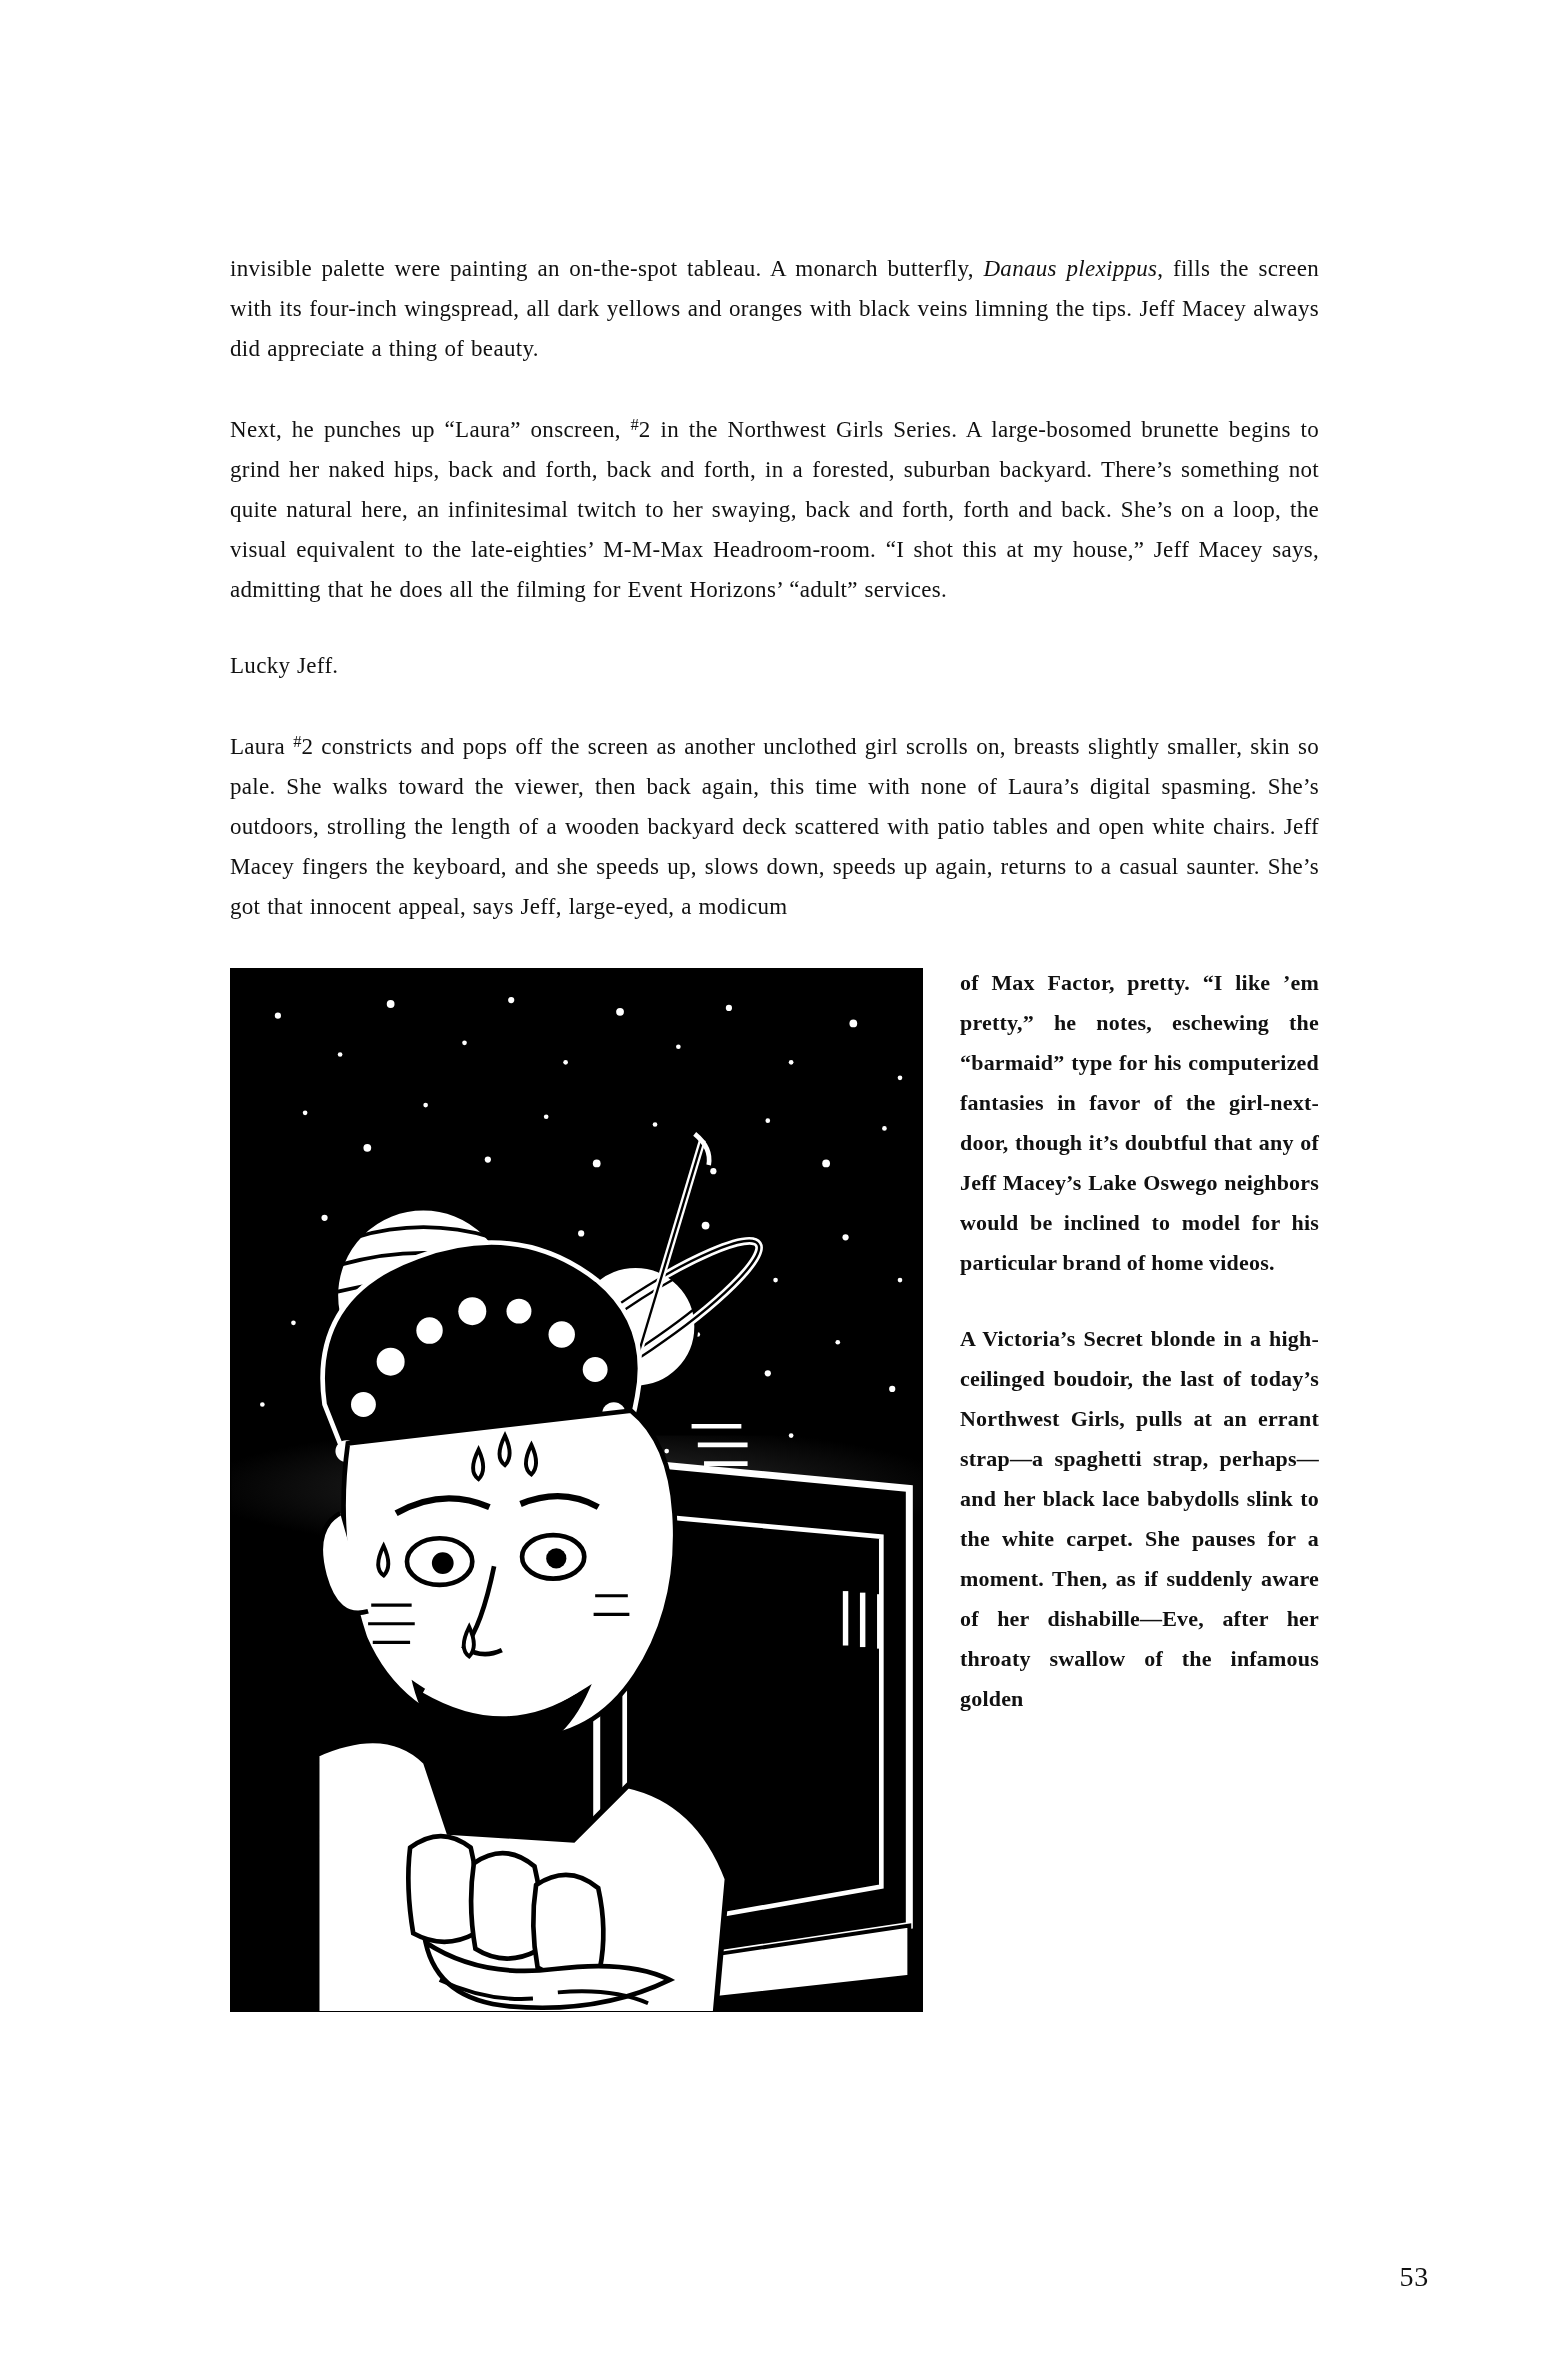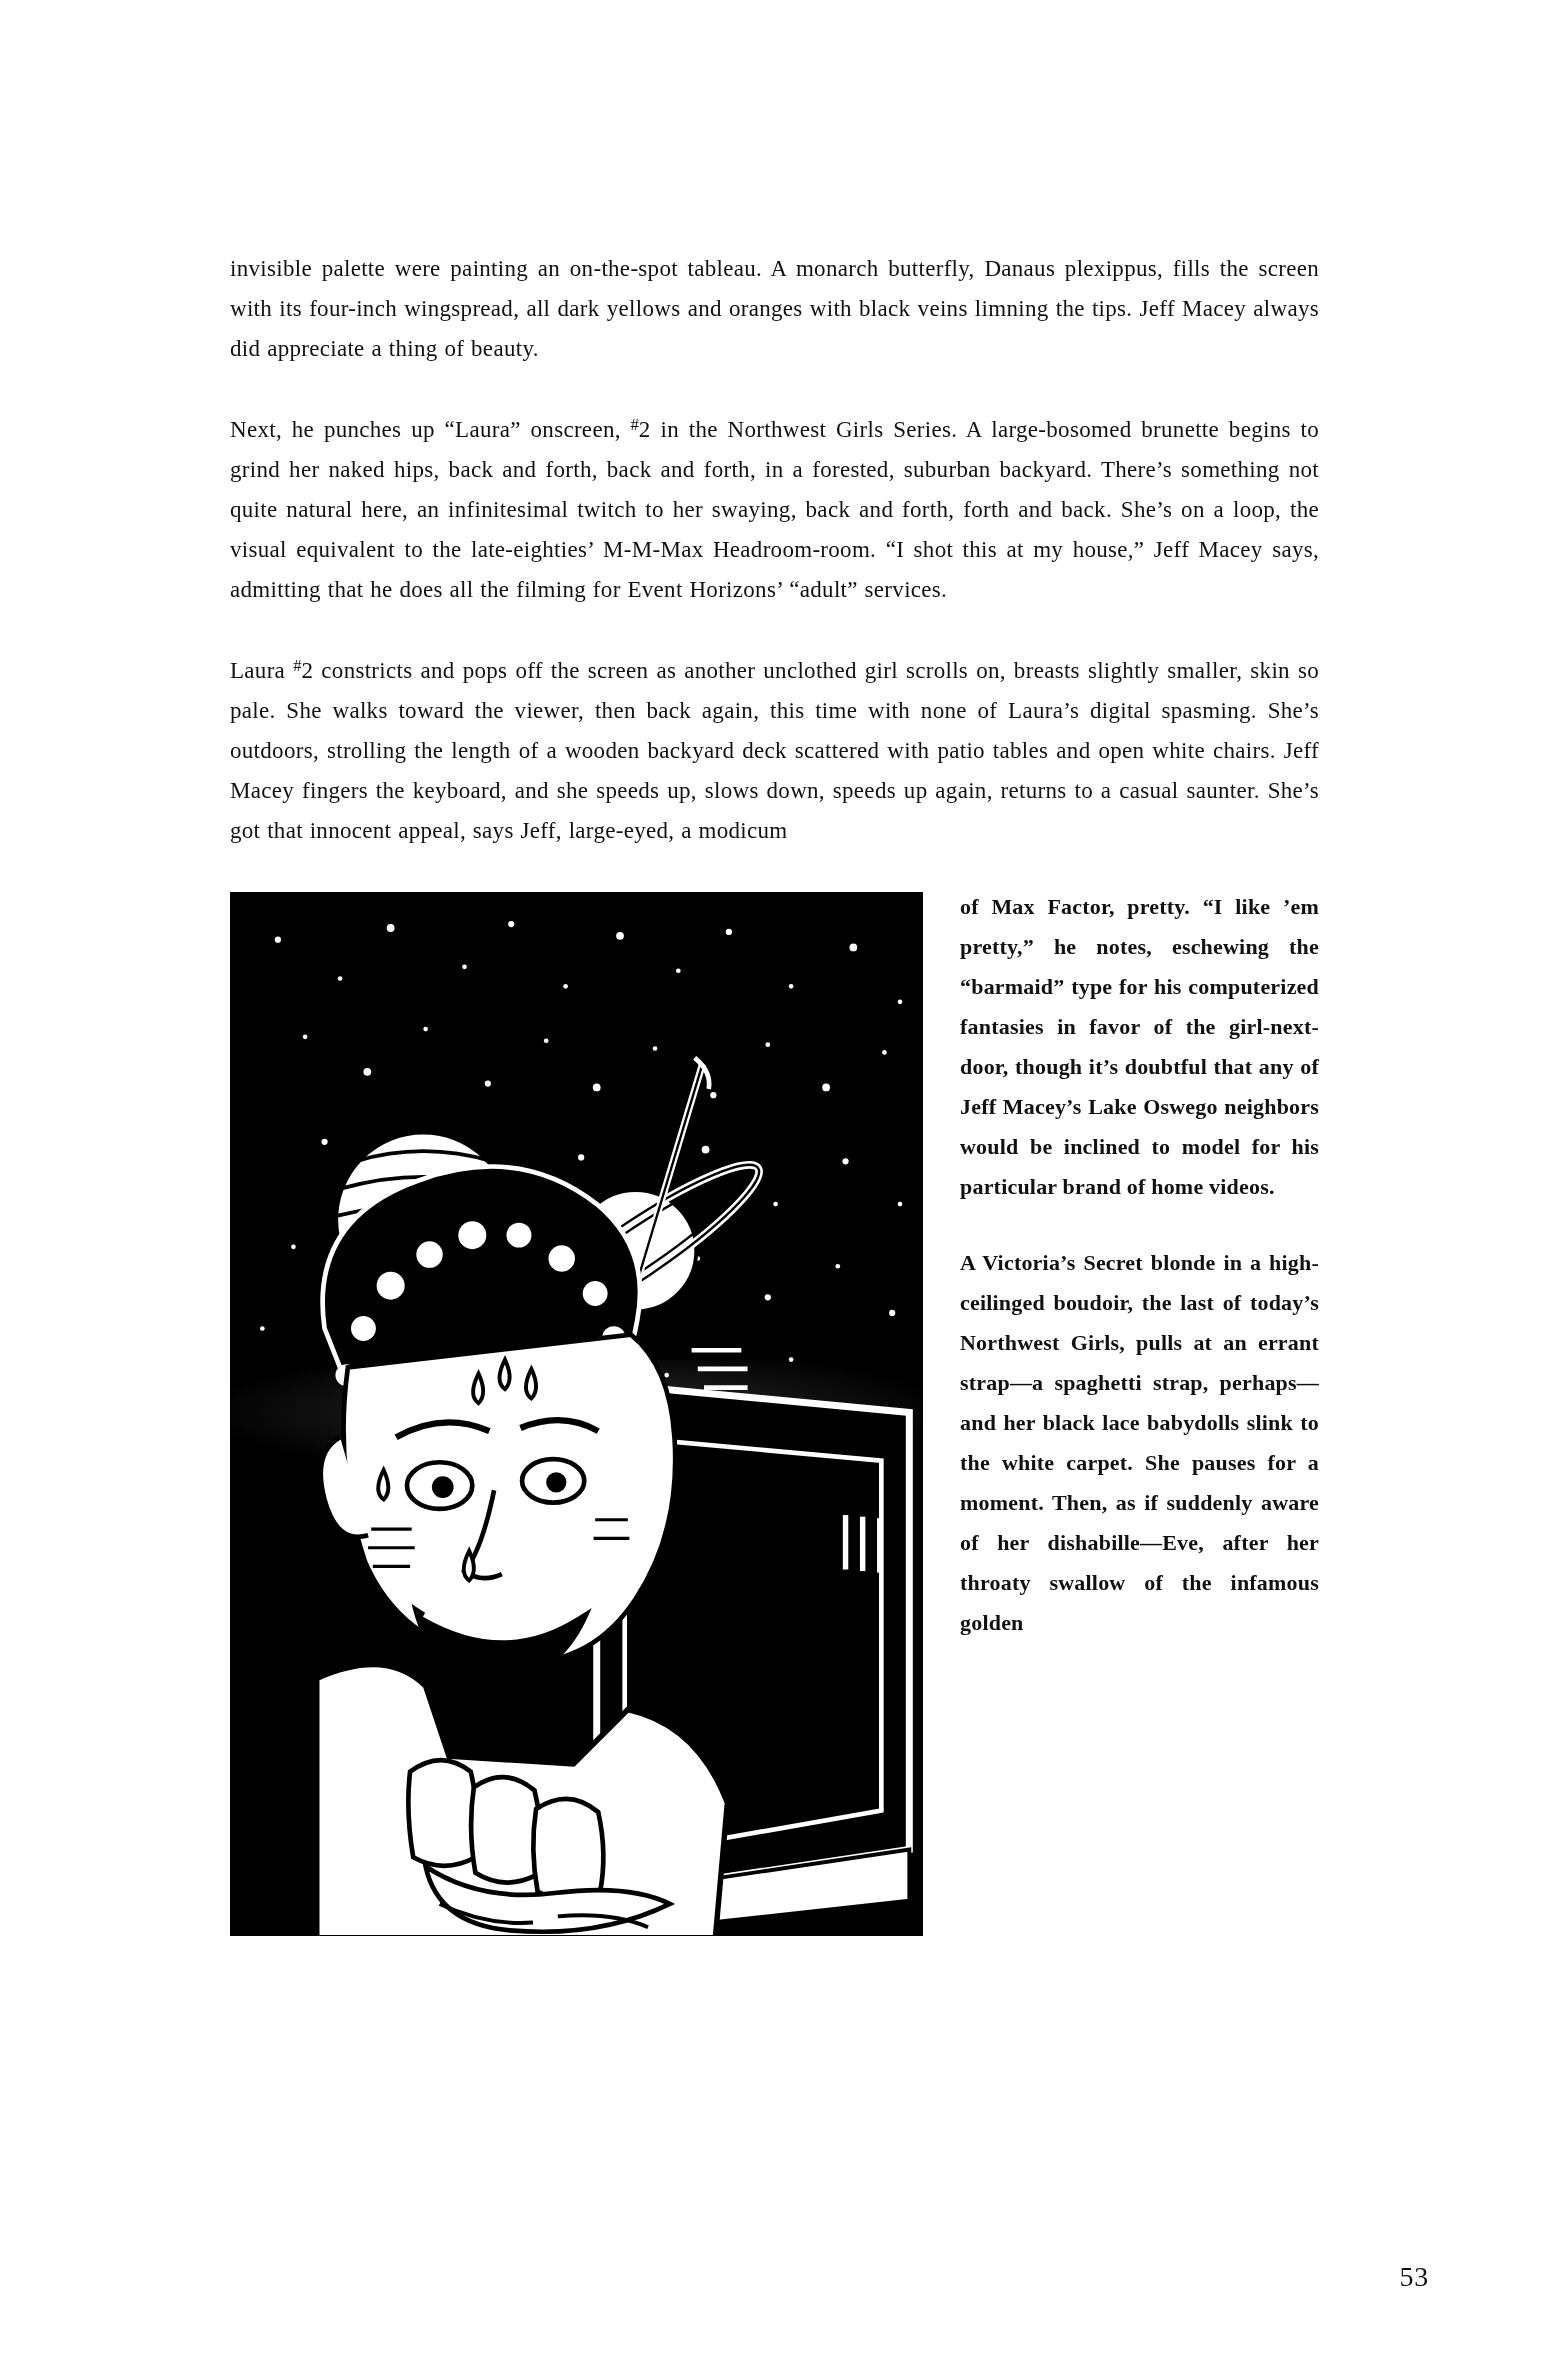--- a/index.html
+++ b/index.html
@@ -35,21 +35,21 @@
     margin: 0 0 36px 0;
     font-size: 23px;
     line-height: 40px;
     text-align: justify;
     letter-spacing: 0.3px;
     word-spacing: 0.8px;
     font-weight: 400;
   }
   p.para:last-child { margin-bottom: 0; }
 
-  .it { }
+  .it { font-style: italic; }
 
   .sup {
     font-size: 0.72em;
     vertical-align: 0.42em;
     letter-spacing: 0;
   }
 
   
   .fig-block {
     position: relative;
@@ -96,20 +96,21 @@
 <body>
 
 <div class="page">
 
   <div class="content">
 
     <p class="para">invisible palette were painting an on-the-spot tableau. A monarch butterfly, <span class="it">Danaus plexippus</span>, fills the screen with its four-inch wingspread, all dark yellows and oranges with black veins limning the tips. Jeff Macey always did appreciate a thing of beauty.</p>
 
     <p class="para">Next, he punches up “Laura” onscreen, <span class="sup">#</span>2 in the Northwest Girls Series. A large-bosomed brunette begins to grind her naked hips, back and forth, back and forth, in a forested, suburban backyard. There’s something not quite natural here, an infinitesimal twitch to her swaying, back and forth, forth and back. She’s on a loop, the visual equivalent to the late-eighties’ M-M-Max Headroom-room. “I shot this at my house,” Jeff Macey says, admitting that he does all the filming for Event Horizons’ “adult” services.</p>
 
+    <p class="para">Lucky Jeff.</p>
 
     <p class="para">Laura <span class="sup">#</span>2 constricts and pops off the screen as another unclothed girl scrolls on, breasts slightly smaller, skin so pale. She walks toward the viewer, then back again, this time with none of Laura’s digital spasming. She’s outdoors, strolling the length of a wooden backyard deck scattered with patio tables and open white chairs. Jeff Macey fingers the keyboard, and she speeds up, slows down, speeds up again, returns to a casual saunter. She’s got that innocent appeal, says Jeff, large-eyed, a modicum</p>
 
     <div class="fig-block">
 
       <div class="figure">
         <svg width="691" height="1042" viewBox="0 0 888 1340" xmlns="http://www.w3.org/2000/svg">
           <defs>
             <pattern id="hatch" width="8" height="8" patternUnits="userSpaceOnUse" patternTransform="rotate(20)">
               <rect width="8" height="8" fill="#000"></rect>

